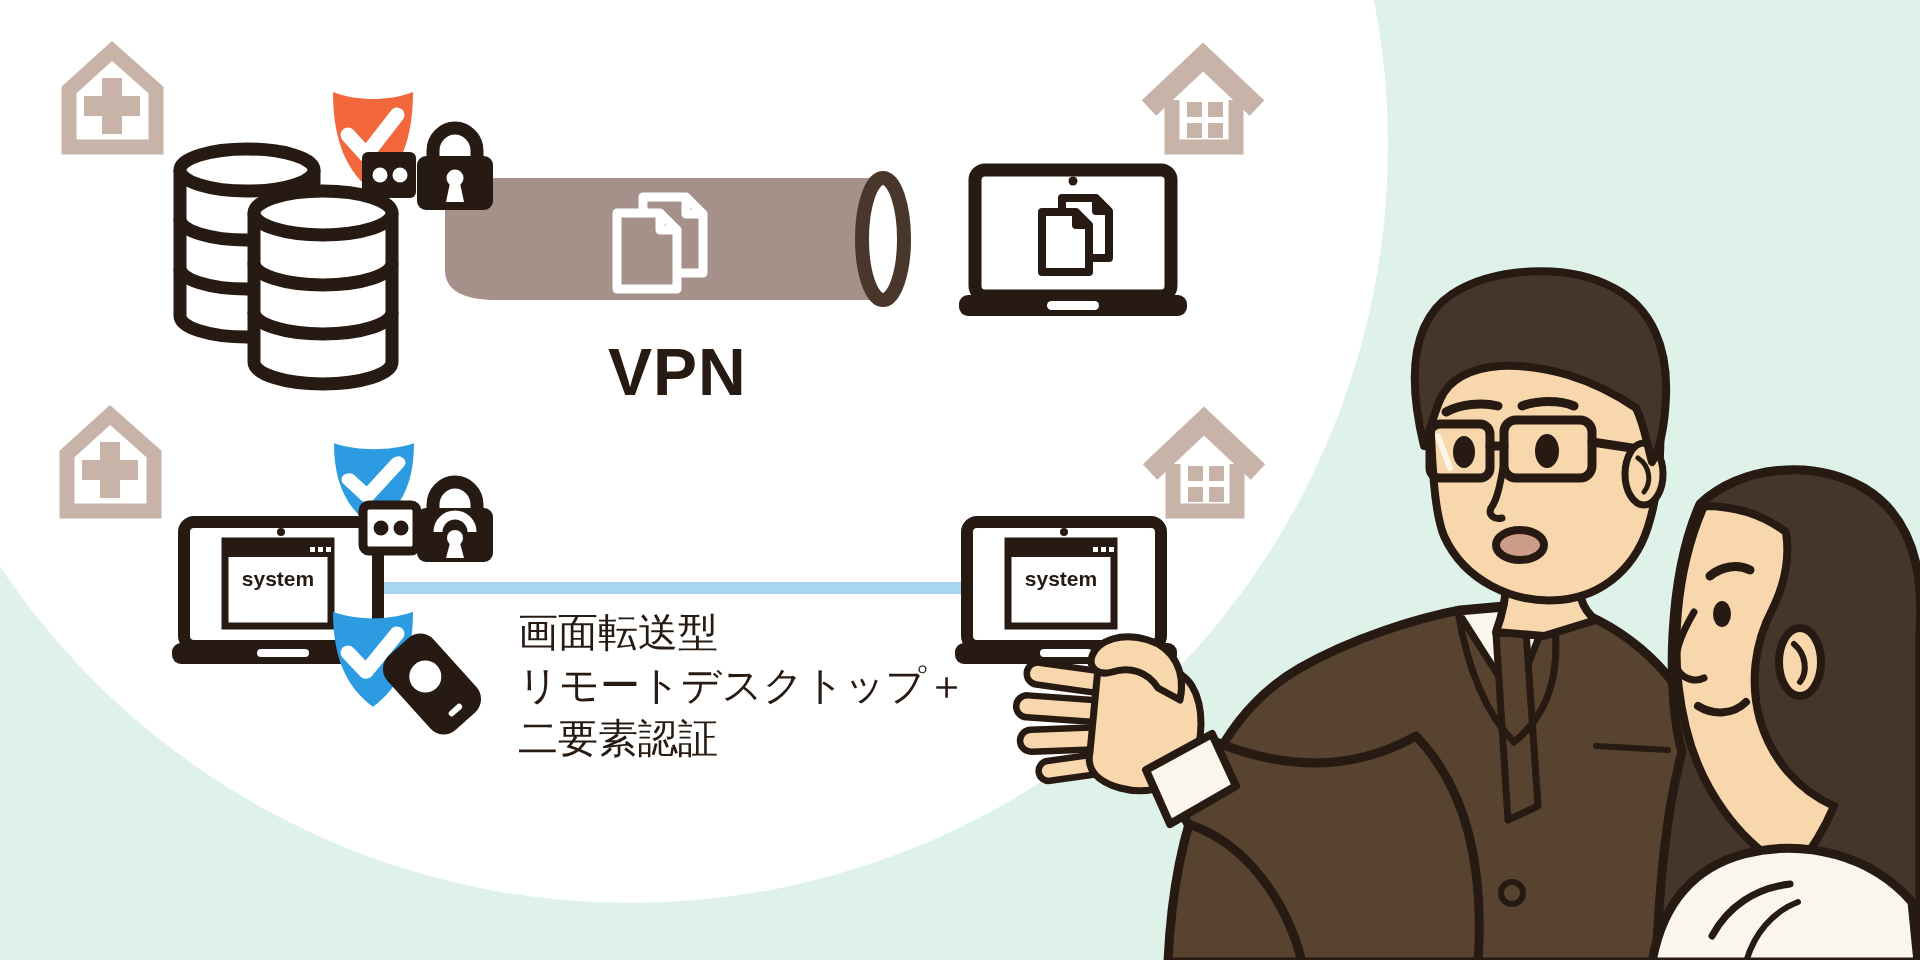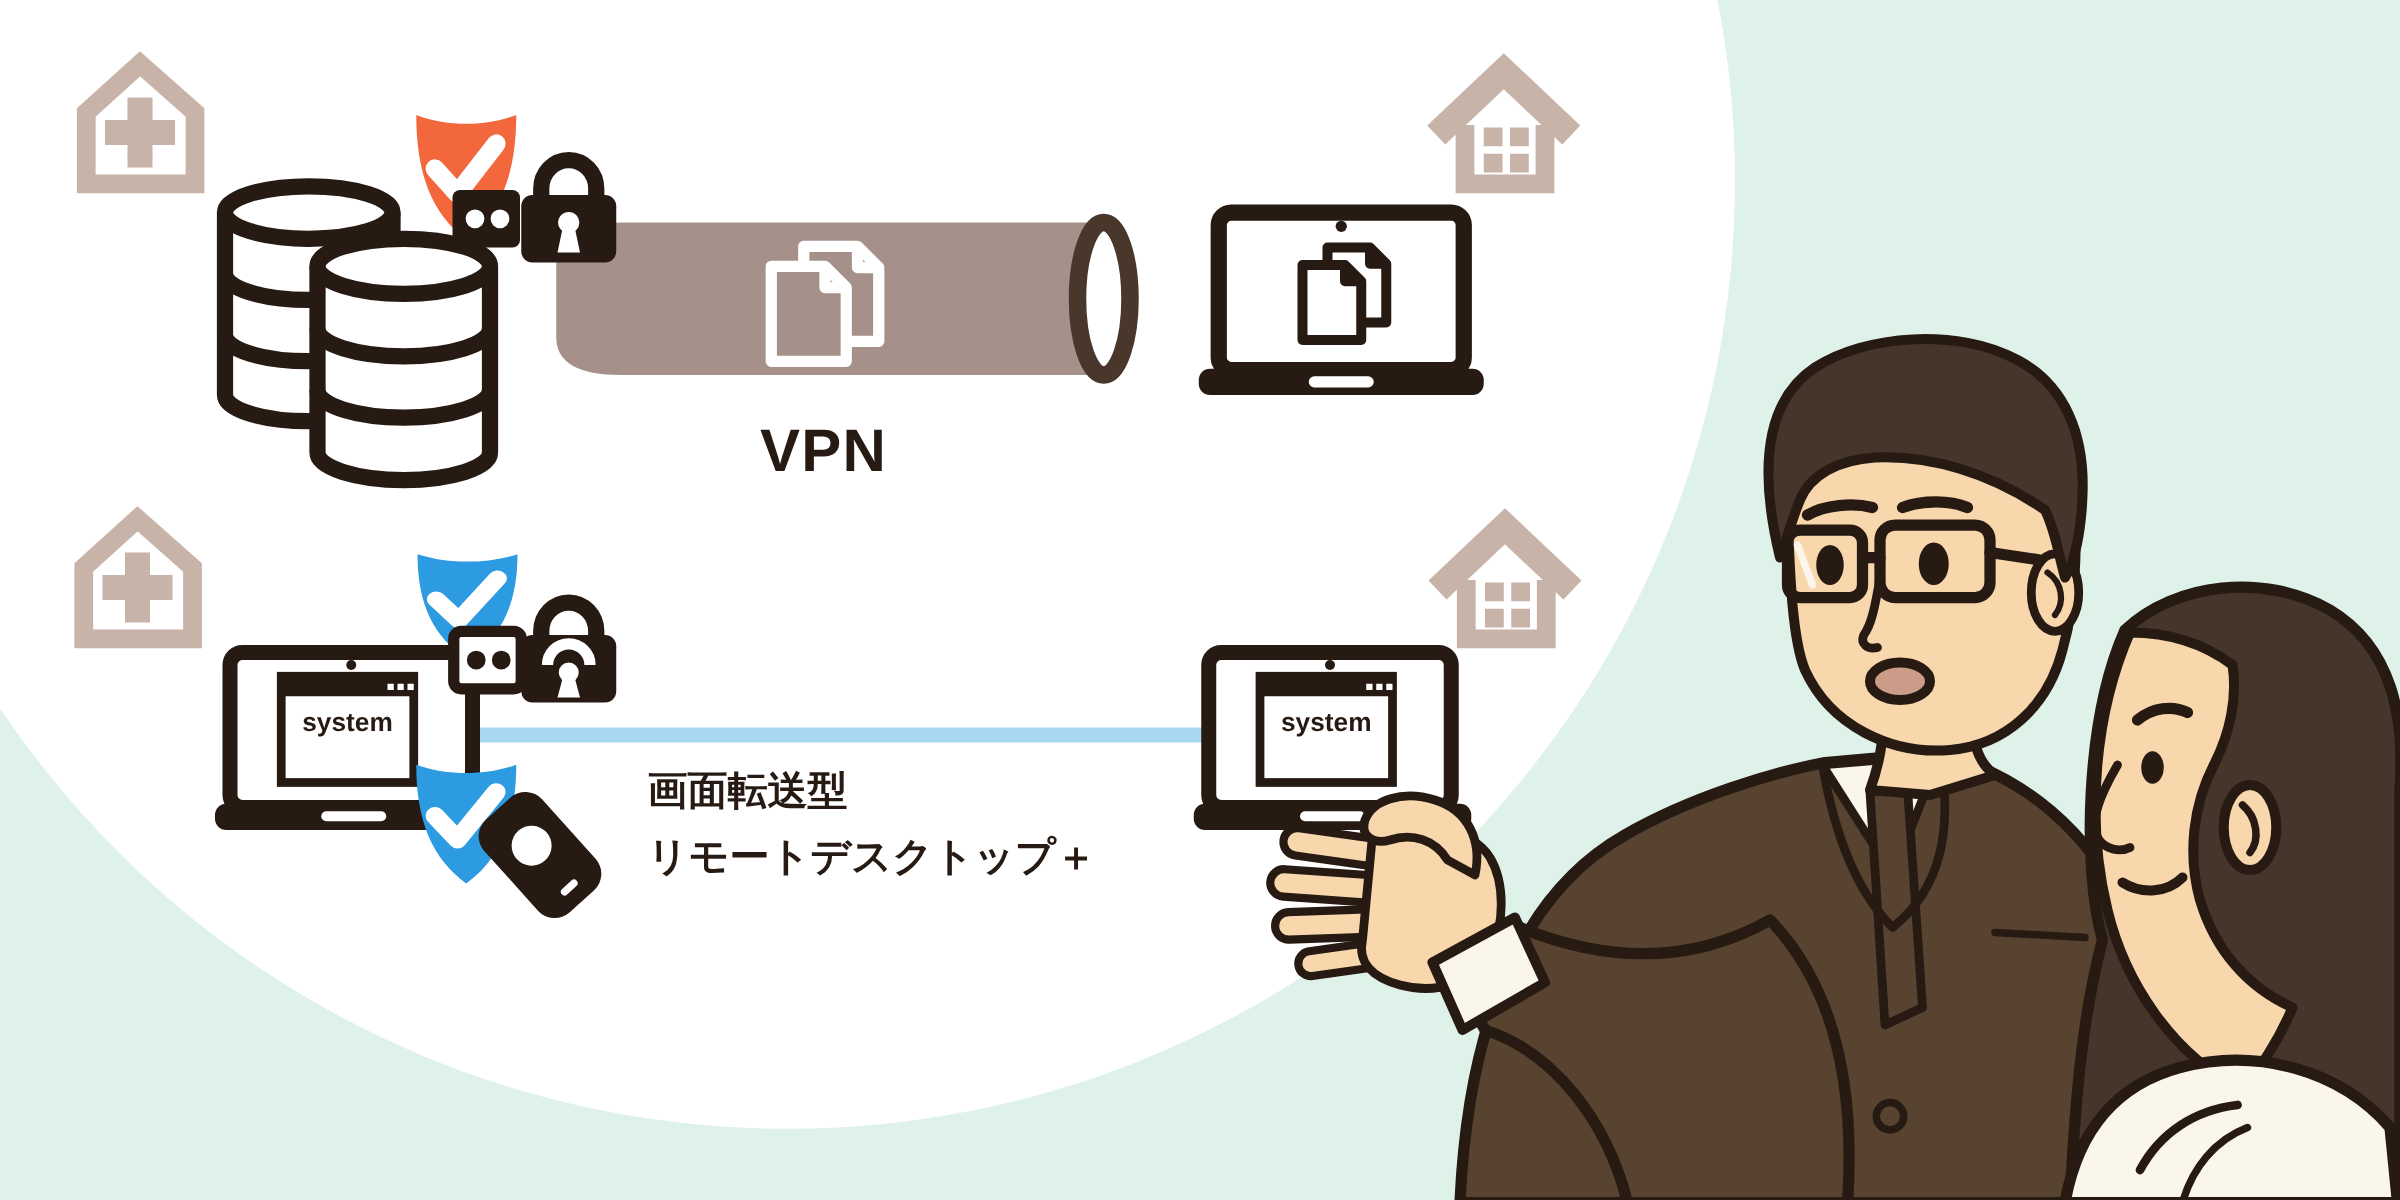--- a/index.html
+++ b/index.html
@@ -1,25 +1,25 @@
 <!DOCTYPE html>
 <html style="--bg: #dff2ea; --spotlight: #ffffff; --ink: #261a12; --beige: #c8b3a9; --orange: #f2683c; --blue: #2c9be2; --lineblue: #a9d6f3; --tunnel: #a5908a; --tunneldark: #4a372c; --skin: #f8d7ad; --skinshadow: #cb9c87; --hair: #46352a; --suit: #57432f; --shirt: #fbf6ec;"><head>
 <meta charset="utf-8">
 <style>
   html,body{margin:0;padding:0;background:#fff;}
   .stage{position:relative;width:1920px;height:960px;overflow:hidden;background:var(--bg);
          font-family:"Liberation Sans","DejaVu Sans",sans-serif;}
   .stage svg{position:absolute;left:0;top:0;}
   .label{position:absolute;color:var(--ink);font-weight:bold;white-space:nowrap;}
-  .vpn-label{left:608px;top:334px;font-size:48px;letter-spacing:1px;}
+  .vpn-label{left:608px;top:334px;font-size:66px;letter-spacing:1px;}
   .sys-label{font-size:21px;width:106px;text-align:center;}
   .sys-left{left:225px;top:567px;}
   .sys-right{left:1008px;top:567px;}
-  .caption{position:absolute;left:518px;top:606px;color:var(--ink);font-weight:bold;
-           font-size:32px;line-height:53px;}
+  .caption{position:absolute;left:518px;top:606px;color:var(--ink);font-weight:normal;
+           font-size:40px;line-height:53px;}
   
   .fl-none{fill:none}.fl-white{fill:#fff}.fl-ink{fill:var(--ink)}.fl-beige{fill:var(--beige)}
   .fl-orange{fill:var(--orange)}.fl-blue{fill:var(--blue)}.fl-tunnel{fill:var(--tunnel)}
   .fl-line{fill:var(--lineblue)}.fl-skin{fill:var(--skin)}.fl-hair{fill:var(--hair)}
   .fl-suit{fill:var(--suit)}.fl-shirt{fill:var(--shirt)}.fl-mouth{fill:var(--skinshadow)}
   .st-ink{stroke:var(--ink)}.st-beige{stroke:var(--beige)}.st-white{stroke:#fff}
   .st-tdark{stroke:var(--tunneldark)}
 </style>
 </head>
 <body>
@@ -211,14 +211,15 @@
     <path class="fl-none st-ink" stroke-width="6" d="M1746,962 C1754,934 1772,912 1798,902"></path>
   </g>
 </svg>
 
   <div class="label vpn-label">VPN</div>
   <div class="label sys-label sys-left">system</div>
   <div class="label sys-label sys-right">system</div>
   <div class="caption">
     <div>画面転送型</div>
     <div>リモートデスクトップ＋</div>
+    <div>二要素認証</div>
   </div>
 </div>
 
 </body></html>

